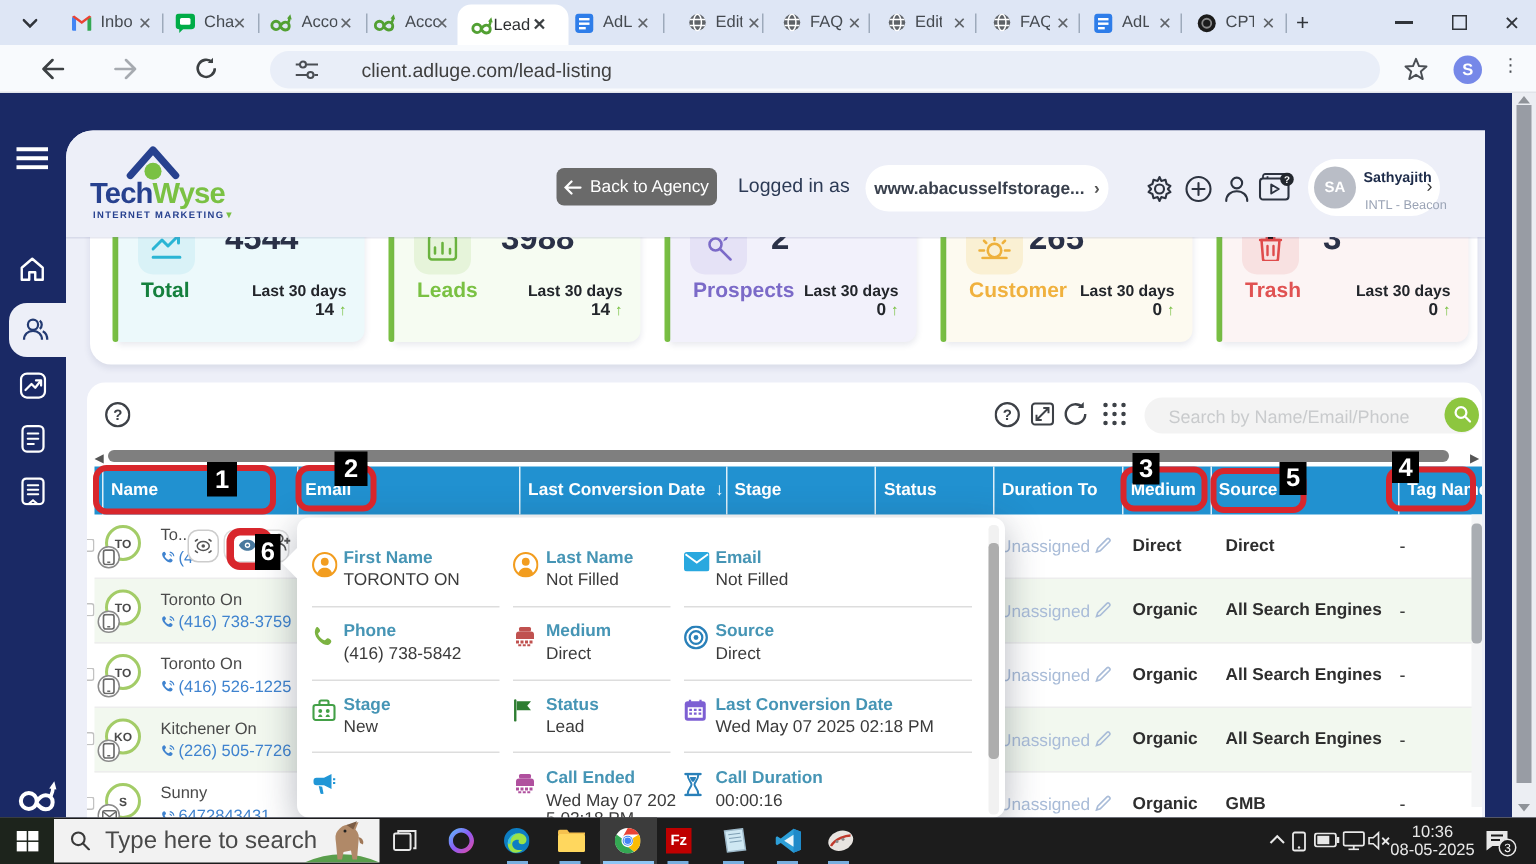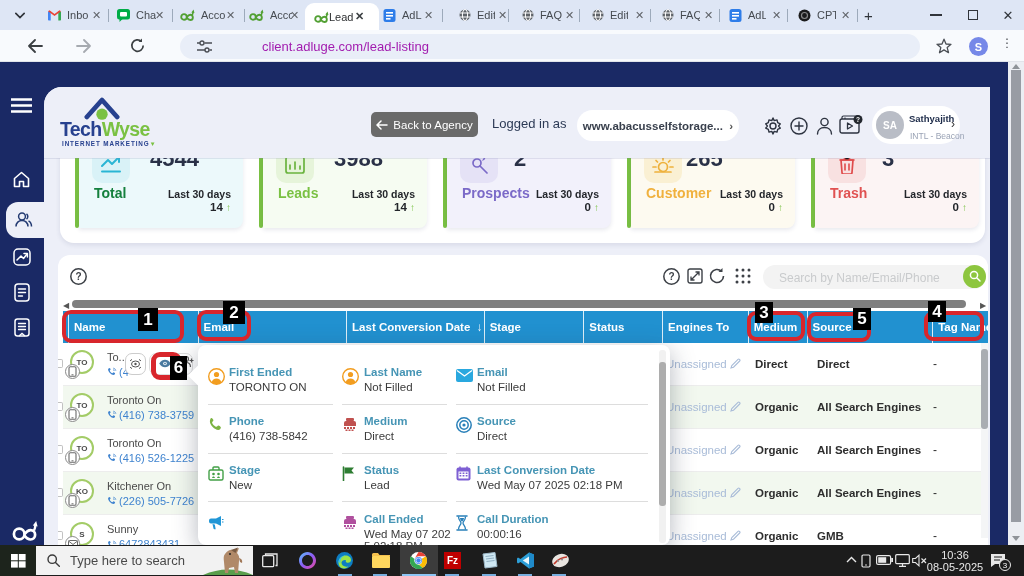--- a/index.html
+++ b/index.html
@@ -9,21 +9,21 @@
 
 #tabstrip { left:0; top:0; width:1024px; height:30px; background:#dee6f5; }
 .tab { position:absolute; top:0; height:30px; display:flex; align-items:center; font-size:11px; color:#454a50; }
 .tab .ttl { margin-left:6px; white-space:nowrap; overflow:hidden; }
 .tab .x { margin-left:6px; color:#5f6368; font-size:11px; }
 .tabdiv { position:absolute; top:9px; width:1px; height:13px; background:#9daabb; }
 #activetab { position:absolute; left:305px; top:3px; width:74px; height:27px; background:#fff; border-radius:9px 9px 0 0; display:flex; align-items:center; padding-left:9px; font-size:11px; color:#2d2f31; }
 .winctl { position:absolute; top:0; height:30px; width:34px; display:flex; align-items:center; justify-content:center; color:#30343a; font-size:13px; }
 #toolbar { left:0; top:30px; width:1024px; height:32px; background:#f8fafd; border-bottom:1px solid #e1e4ea; }
 #omnibox { position:absolute; left:180px; top:4px; width:740px; height:25px; background:#e9eef8; border-radius:13px; display:flex; align-items:center; }
-#omnibox .url { font-size:13px; color:#a21caf; margin-left:82px; }
+#omnibox .url { font-size:13px; color:#404040; margin-left:61px; }
 
 #page { left:0; top:62px; width:1024px; height:483px; background:#1a2965; overflow:hidden; }
 #content { position:absolute; left:44px; top:25px; width:946px; height:458px; background:#edeff8; border-radius:18px 0 0 0; }
 
 #cardwrap { position:absolute; left:60px; top:50px; width:925px; height:131px; background:#fff; border-radius:14px; box-shadow:0 2px 5px rgba(30,40,90,.10); }
 .card { position:absolute; top:60px; height:106px; width:168px; }
 .gbar { position:absolute; left:0; top:0; width:4px; height:106px; border-radius:3px; background:#7ac143; }
 .cbody { position:absolute; left:4px; top:0; width:164px; height:106px; border-radius:0 8px 8px 0; box-shadow:0 2px 4px rgba(30,40,90,.10); }
 .ctile { position:absolute; left:13px; top:24px; width:38px; height:37px; border-radius:10px; }
 .cnum { position:absolute; top:24px; font-size:22px; font-weight:bold; color:#2a3147; }
@@ -61,21 +61,21 @@
 .pf { position:absolute; }
 .pflabel { font-size:11.5px; color:#4695b5; font-weight:bold; }
 .pfvalue { font-size:11.5px; color:#3b3b3b; margin-top:3px; }
 .psep { position:absolute; height:1px; background:#ddd; }
 
 .redbox { position:absolute; border:4px solid #d8262c; border-radius:9px; z-index:40; }
 .numsq { position:absolute; background:#000; color:#fff; font-size:17px; font-weight:bold; display:flex; align-items:center; justify-content:center; z-index:41; }
 
 #taskbar { left:0; top:545px; width:1024px; height:31px; background:#1c1c1c; z-index:60; }
 #searchbox { position:absolute; left:36px; top:1px; width:217px; height:29px; background:#f2f2f2; display:flex; align-items:center; }
-#searchbox .stxt { font-size:13px; color:#494949; margin-left:10px; }
+#searchbox .stxt { font-size:16px; color:#494949; margin-left:10px; }
 .tray { position:absolute; color:#e8e8e8; font-size:11px; }
 
 #bscroll { position:absolute; left:1008px; top:62px; width:16px; height:483px; background:#eceef3; z-index:55; }
 #bscroll .thumb { position:absolute; left:3px; top:8px; width:10px; height:452px; background:#989ca4; border-radius:0px; }
 </style>
 </head>
 <body>
 <div class="abs" id="tabstrip">
   <svg class="abs" style="left:15px;top:12px" width="10" height="7" viewBox="0 0 12 8">
       <path d="M1 1.5 L6 6.5 L11 1.5" stroke="#30343a" stroke-width="2" fill="none" stroke-linecap="round"></path>
@@ -458,21 +458,21 @@
     <div class="abs" style="left:14px;top:45px;width:894px;height:8px;background:#7f7f7f;border-radius:4px"></div>
     <div class="abs" style="left:922px;top:46px;color:#555;font-size:8px">▶</div>
 
     <div id="thead">
       <div class="th" style="width:3px"></div>
       <div class="th" style="width:130px">Name</div>
       <div class="th" style="width:149px">Email</div>
       <div class="th" style="width:138px">Last Conversion Date &nbsp;↓</div>
       <div class="th" style="width:100px">Stage</div>
       <div class="th" style="width:79px">Status</div>
-      <div class="th" style="width:86px">Engines To</div>
+      <div class="th" style="width:86px">Duration To</div>
       <div class="th" style="width:59px">Medium</div>
       <div class="th" style="width:126px">Source</div>
       <div class="th" style="width:55px;border-right:none">Tag Name</div>
     </div>
     <div class="row " style="top:88px">
       <div class="chksl"></div>
         <div class="avatar">TO</div>
       <div class="badge">
           <svg width="9" height="11" viewBox="0 0 9 11">
             <rect x="1" y="0.7" width="7" height="9.6" rx="1.4" fill="none" stroke="#6a6a6a" stroke-width="1.1"></rect>
@@ -597,21 +597,21 @@
     <div class="abs" style="left:923px;top:94px;width:7px;height:80px;background:#a9adb2;border-radius:3px"></div>
   </div>
   <div id="popup">
     <div class="parrow"></div>
     <div class="pf" style="left:10px;top:23px"><svg width="17" height="17" viewBox="0 0 17 17">
           <circle cx="8.5" cy="8.5" r="7.8" fill="none" stroke="#f29d1f" stroke-width="1.4"></circle>
           <circle cx="8.5" cy="6.5" r="2.6" fill="#f29d1f"></circle>
           <path d="M3.5 14.5 c.8-2.8 2.6-4 5-4 s4.2 1.2 5 4 a7.8 7.8 0 0 1-10 0z" fill="#f29d1f"></path>
         </svg></div>
     <div class="pf" style="left:31px;top:21px">
-        <div class="pflabel">First Ended</div>
+        <div class="pflabel">First Name</div>
         <div class="pfvalue">TORONTO ON</div>
       </div>
     <div class="pf" style="left:144px;top:23px"><svg width="17" height="17" viewBox="0 0 17 17">
           <circle cx="8.5" cy="8.5" r="7.8" fill="none" stroke="#f29d1f" stroke-width="1.4"></circle>
           <circle cx="8.5" cy="6.5" r="2.6" fill="#f29d1f"></circle>
           <path d="M3.5 14.5 c.8-2.8 2.6-4 5-4 s4.2 1.2 5 4 a7.8 7.8 0 0 1-10 0z" fill="#f29d1f"></path>
         </svg></div>
     <div class="pf" style="left:166px;top:21px">
         <div class="pflabel">Last Name</div>
         <div class="pfvalue">Not Filled</div>

